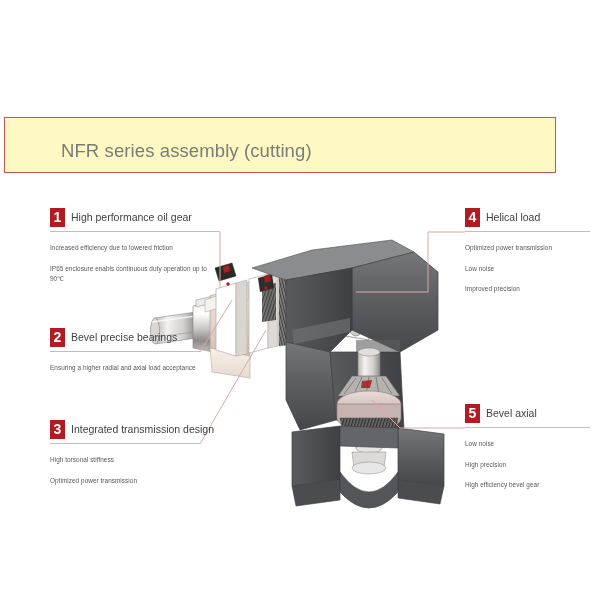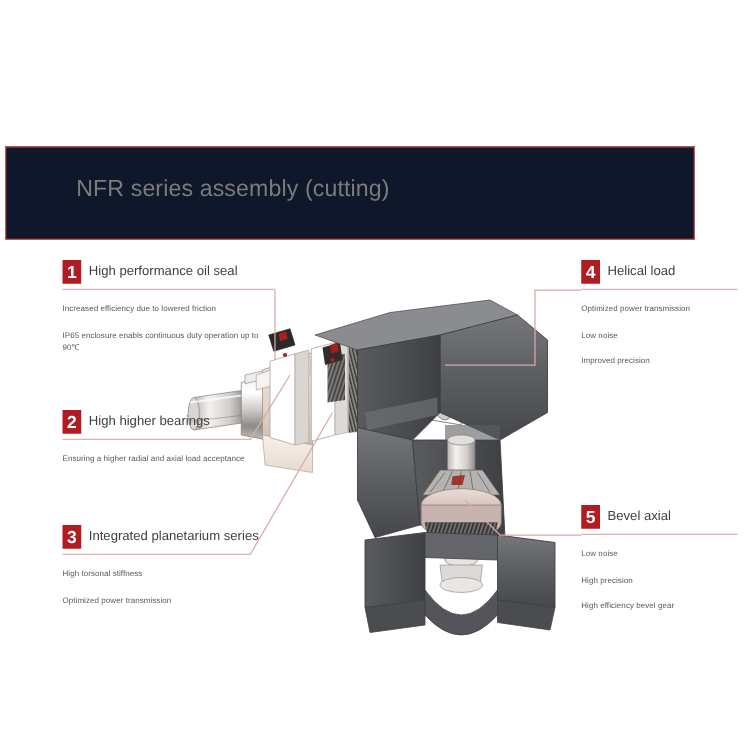--- a/index.html
+++ b/index.html
@@ -18,23 +18,23 @@
     height: 600px;
     background: #ffffff;
   }
 
   
   #title-card {
     position: absolute;
     left: 4px;
     top: 117px;
     width: 552px;
-    height: 75px;
+    height: 56px;
     border: 1.4px solid #c9544f;
-    background: #0f172a;
+    background: #fef9c3;
   }
   #title-text {
     position: absolute;
     left: 56px;
     top: 22px;
     font-size: 18.5px;
     font-weight: 400;
     color: #7b7b7b;
     letter-spacing: .1px;
     white-space: nowrap;
@@ -295,44 +295,44 @@
 
       <path d="M465,232 L428,232 L428,292 L356,292"></path>
 
       <path d="M465,428 L400,428 L372,400"></path>
     </g>
   </svg>
 
   <div class="callout" id="callout-1">
     <div class="callout-head">
       <div class="badge">1</div>
-      <div class="callout-title">High performance oil seal</div>
+      <div class="callout-title">High performance oil gear</div>
     </div>
     <div class="rule"></div>
     <div class="bullets">
       <div class="bullet">Increased efficiency due to lowered friction</div>
       <div class="bullet">IP65 enclosure enabls continuous duty operation up to 90℃</div>
     </div>
   </div>
 
   <div class="callout" id="callout-2">
     <div class="callout-head">
       <div class="badge">2</div>
-      <div class="callout-title">High higher bearings</div>
+      <div class="callout-title">Bevel precise bearings</div>
     </div>
     <div class="rule"></div>
     <div class="bullets">
       <div class="bullet">Ensuring a higher radial and axial load acceptance</div>
     </div>
   </div>
 
   <div class="callout" id="callout-3">
     <div class="callout-head">
       <div class="badge">3</div>
-      <div class="callout-title">Integrated planetarium series</div>
+      <div class="callout-title">Integrated transmission design</div>
     </div>
     <div class="rule"></div>
     <div class="bullets">
       <div class="bullet">High torsonal stiffness</div>
       <div class="bullet">Optimized power transmission</div>
     </div>
   </div>
 
   <div class="callout" id="callout-4">
     <div class="callout-head">

